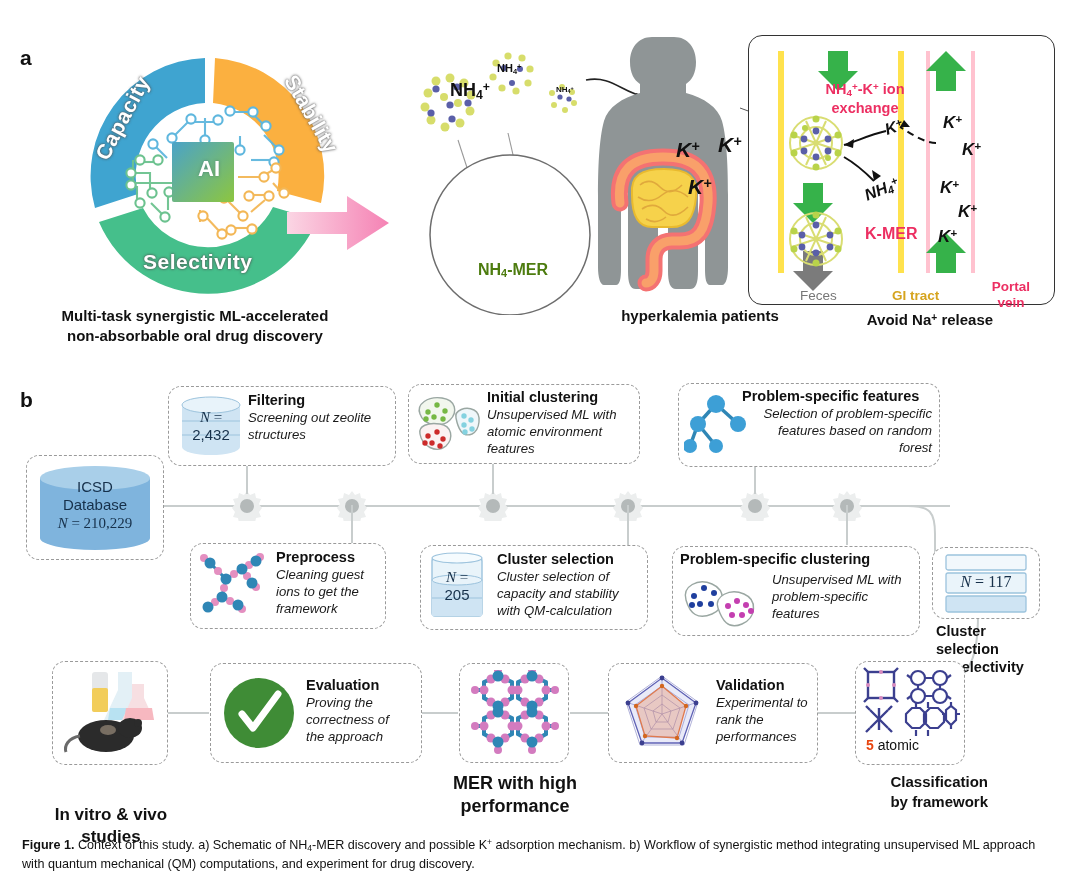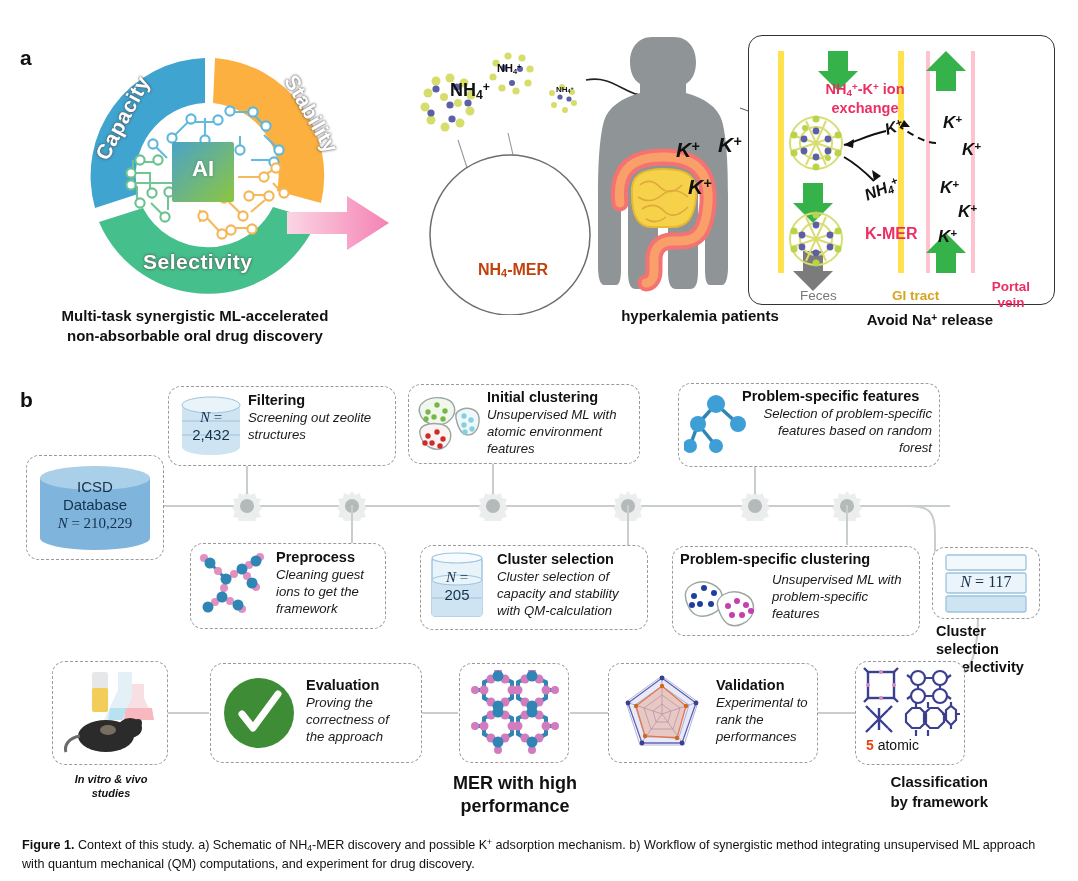--- a/index.html
+++ b/index.html
@@ -7,21 +7,21 @@
        font-family:"Liberation Sans",sans-serif;color:#1a1a1a;}
   .abs{position:absolute;}
   .panel-letter{font-weight:bold;font-size:21px;color:#111;}
   .cap-title{font-weight:bold;font-size:15px;text-align:center;line-height:1.35;color:#111;}
   .dashbox{border:1.6px dashed #9a9a9a;border-radius:13px;background:#fff;box-sizing:border-box;}
   .step-h{font-weight:bold;font-size:14.5px;color:#111;line-height:1.2;}
   .step-d{font-style:italic;font-size:13.2px;color:#1a1a1a;line-height:1.28;}
   .nlabel{font-size:15px;color:#16304a;text-align:center;line-height:1.2;}
   .nlabel i{font-family:"Liberation Serif",serif;font-style:italic;}
   .kplus{font-weight:bold;font-style:italic;font-size:21px;color:#111;}
-  .pink{color:#c2410c;font-weight:bold;}
+  .pink{color:#4d7c0f;font-weight:bold;}
   .hline{background:#c8cdcd;height:2px;}
   .vline{background:#c8cdcd;width:2px;}
   .caption{font-family:"Liberation Sans",sans-serif;font-size:12.6px;line-height:1.5;color:#111;}
   .caption b{font-weight:bold;}
   sub{font-size:.68em;vertical-align:-.22em;}
   sup{font-size:.68em;vertical-align:.42em;}
   .gear{position:absolute;width:30px;height:30px;}
   .arcword{font-weight:bold;color:#fff;font-size:21px;letter-spacing:.5px;
            text-shadow:0 0 3px rgba(80,80,80,.85),0 0 2px rgba(80,80,80,.7);}
 </style>
@@ -106,21 +106,21 @@
     </g>
 
     <defs>
       <linearGradient id="chipGrad" x1="0" y1="0" x2="1" y2="1">
         <stop offset="0%" stop-color="#4aa3c9"></stop>
           <stop offset="100%" stop-color="#8dc63f"></stop>
       </linearGradient>
     </defs>
     <rect x="117" y="102" width="62" height="60" rx="2" fill="url(#chipGrad)"></rect>
   </svg>
-  <div class="abs" style="left:131px;top:116px;width:34px;text-align:center;font-weight:bold;font-size:22px;color:#fff;text-shadow:0 0 3px rgba(60,90,100,.5);">AI</div>
+  <div class="abs" style="left:131px;top:116px;width:34px;text-align:right;font-weight:bold;font-size:22px;color:#fff;text-shadow:0 0 3px rgba(60,90,100,.5);">AI</div>
   <div class="abs arcword" style="left:22px;top:66px;transform:rotate(-62deg);">Capacity</div>
   <div class="abs arcword" style="left:213px;top:62px;transform:rotate(60deg);">Stability</div>
   <div class="abs arcword" style="left:88px;top:210px;">Selectivity</div>
 </div>
 
 <svg class="abs" style="left:285px;top:190px;" width="110" height="70">
   <defs>
       <linearGradient id="pinkG" x1="0" y1="0" x2="1" y2="0">
     <stop offset="0%" stop-color="#fbd6e4"></stop>
         <stop offset="100%" stop-color="#f582b4"></stop>
@@ -587,21 +587,21 @@
   <path d="M56 4 h14 v18 l14 30 h-42 l14 -30 Z" fill="#e3f0f6"></path>
   <path d="M48 40 h34 l2 12 h-38 Z" fill="#b8e2f2"></path>
   <path d="M70 16 h12 v14 l10 22 h-32 l10 -22 Z" fill="#f7dfe2"></path>
   <path d="M64 40 h26 l2 12 h-30 Z" fill="#f7b8c0"></path>
   <ellipse cx="44" cy="68" rx="28" ry="16" fill="#2b2b2b"></ellipse>
   <ellipse cx="68" cy="60" rx="12" ry="10" fill="#2b2b2b"></ellipse>
   <circle cx="76" cy="55" r="4" fill="#2b2b2b"></circle>
   <ellipse cx="46" cy="62" rx="8" ry="5" fill="#8c8070" opacity=".8"></ellipse>
   <path d="M18 68 C 6 70, 2 78, 4 84" stroke="#6a6a6a" stroke-width="3" fill="none"></path>
 </svg>
-<div class="abs" style="left:38px;top:772px;width:146px;text-align:center;font-weight:bold;font-size:11px;line-height:1.3;color:#111;font-style:italic;">
+<div class="abs" style="left:38px;top:804px;width:146px;text-align:center;font-weight:bold;font-size:17px;line-height:1.3;color:#111;">
   <div>In vitro &amp; vivo</div>
   <div>studies</div>
 </div>
 
 <div class="abs dashbox" style="left:210px;top:663px;width:212px;height:100px;"></div>
 <svg class="abs" style="left:222px;top:676px;" width="74" height="74">
   <circle cx="37" cy="37" r="35" fill="#3f8c36"></circle>
   <path d="M20 38 L31 52 L56 18" stroke="#fff" stroke-width="7" fill="none" stroke-linecap="round" stroke-linejoin="round"></path>
 </svg>
 <div class="abs step-h" style="left:306px;top:677px;">Evaluation</div>

